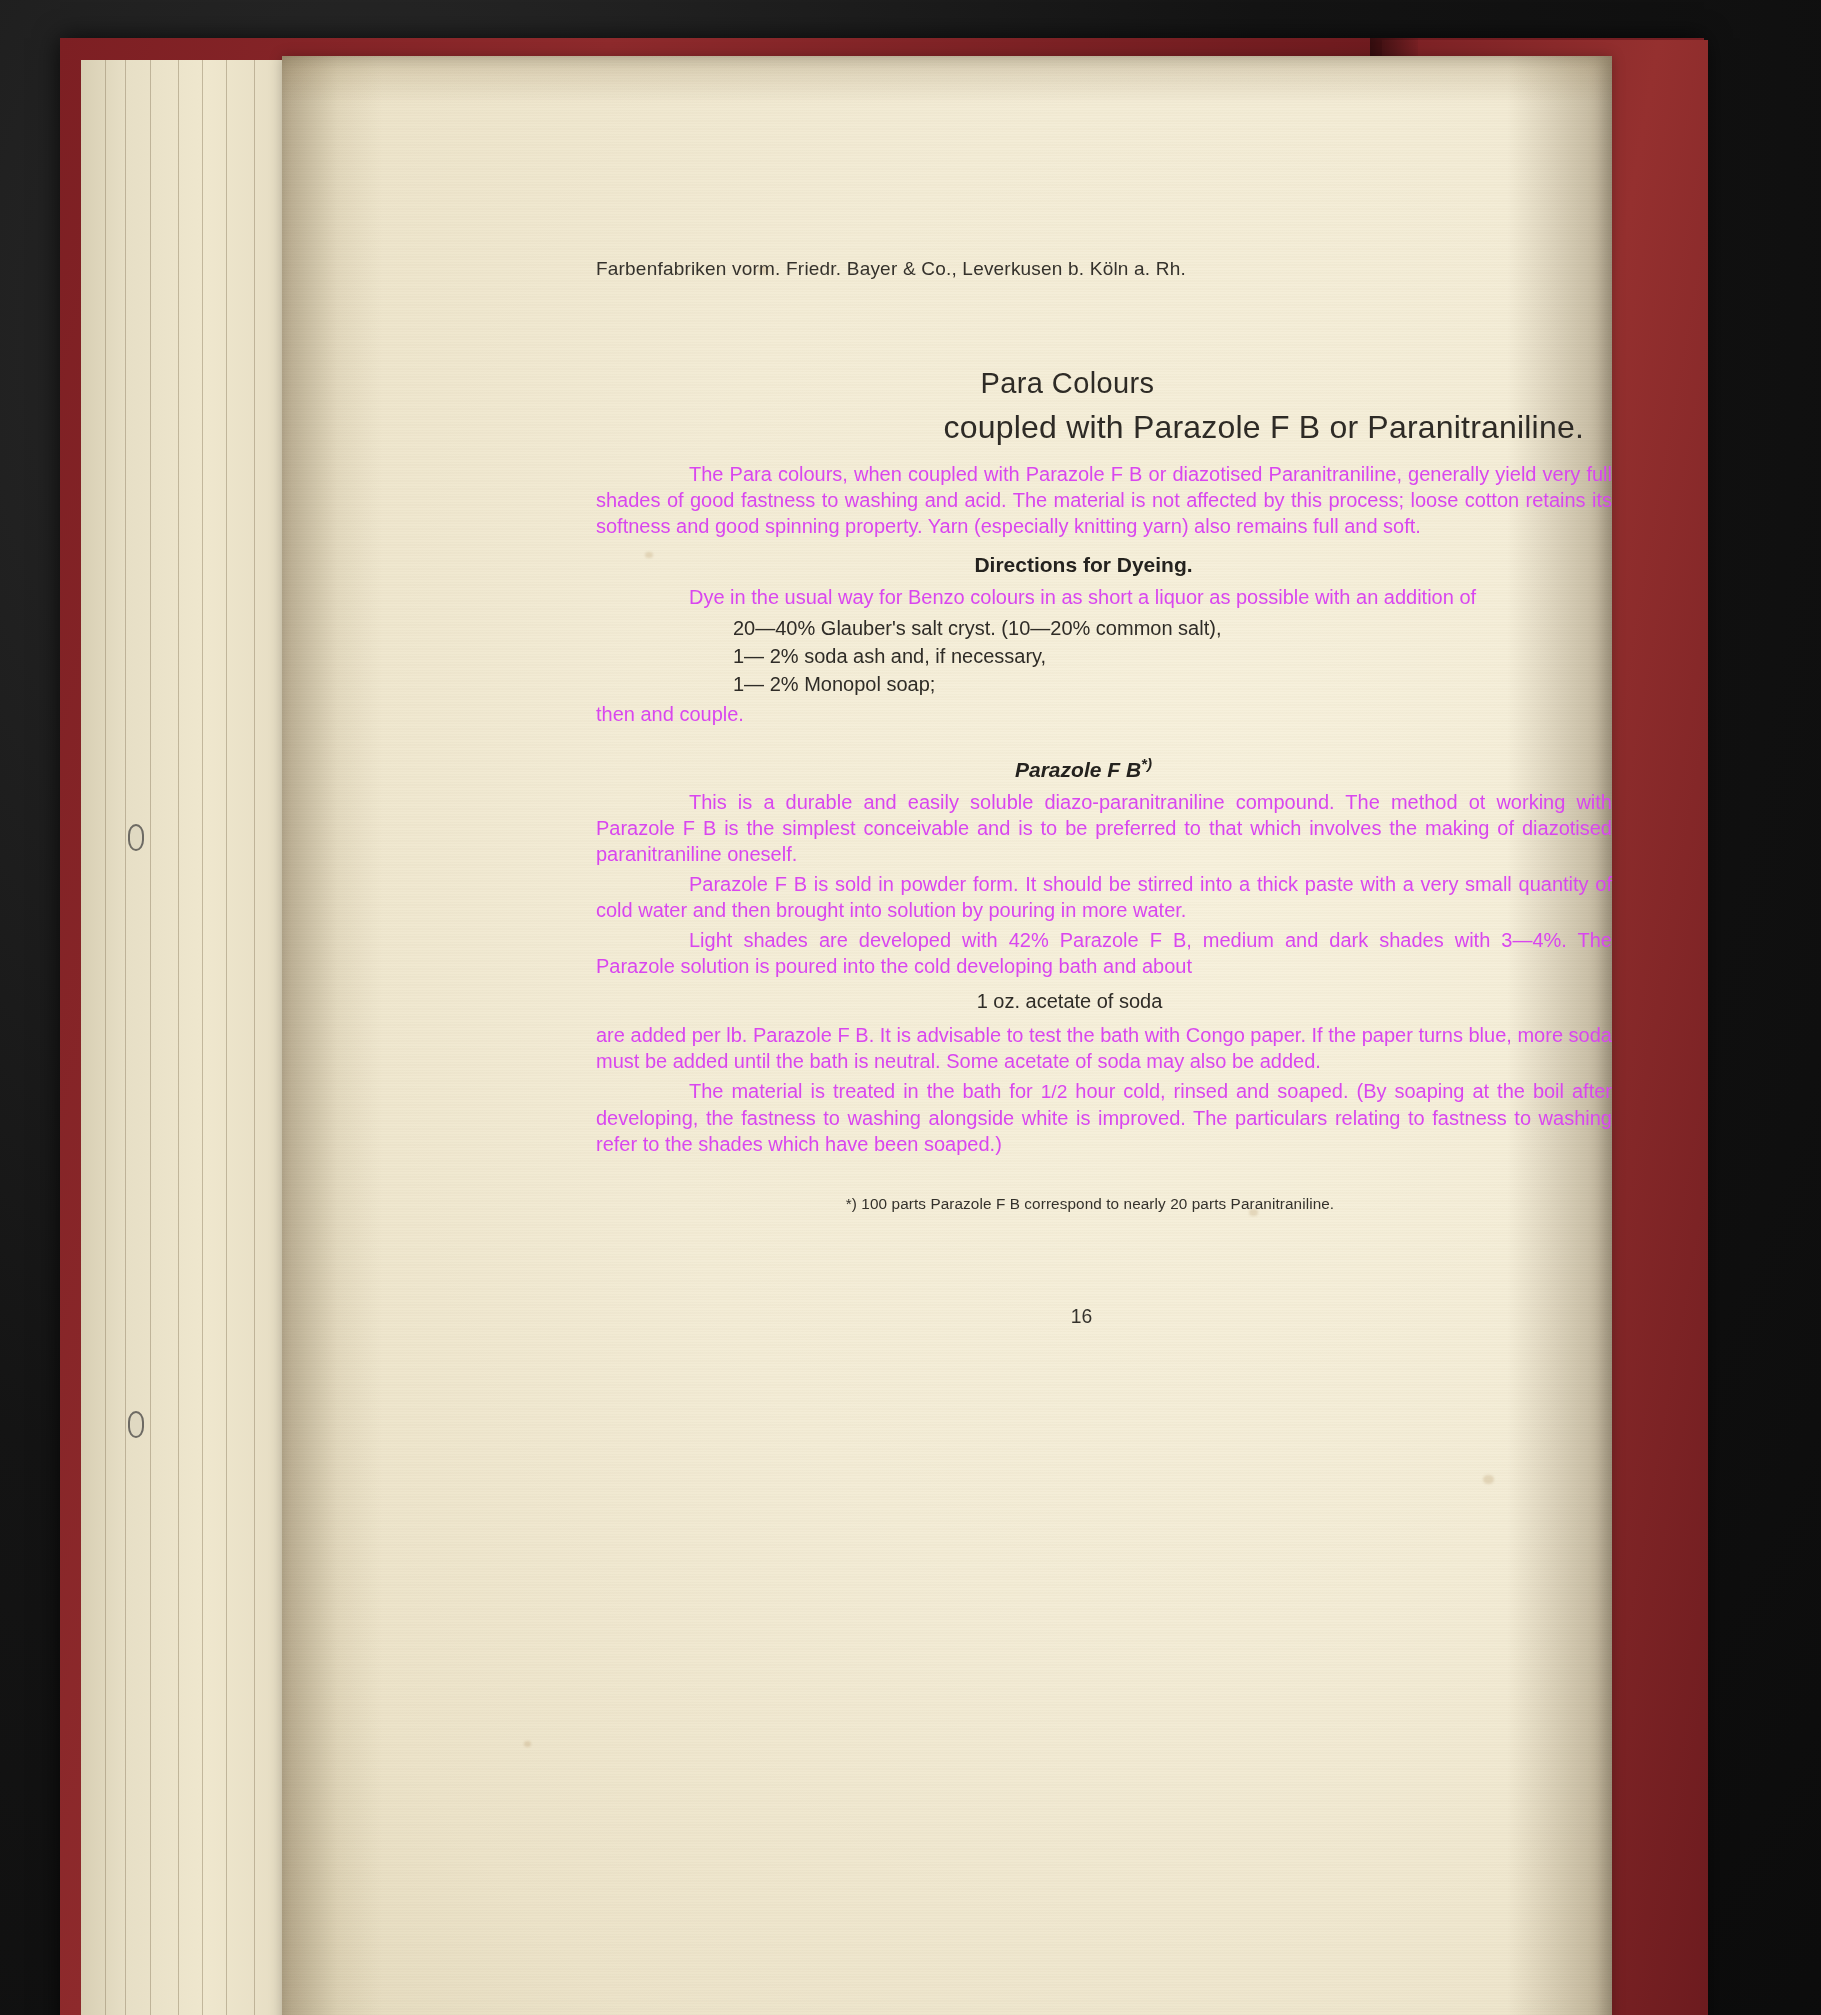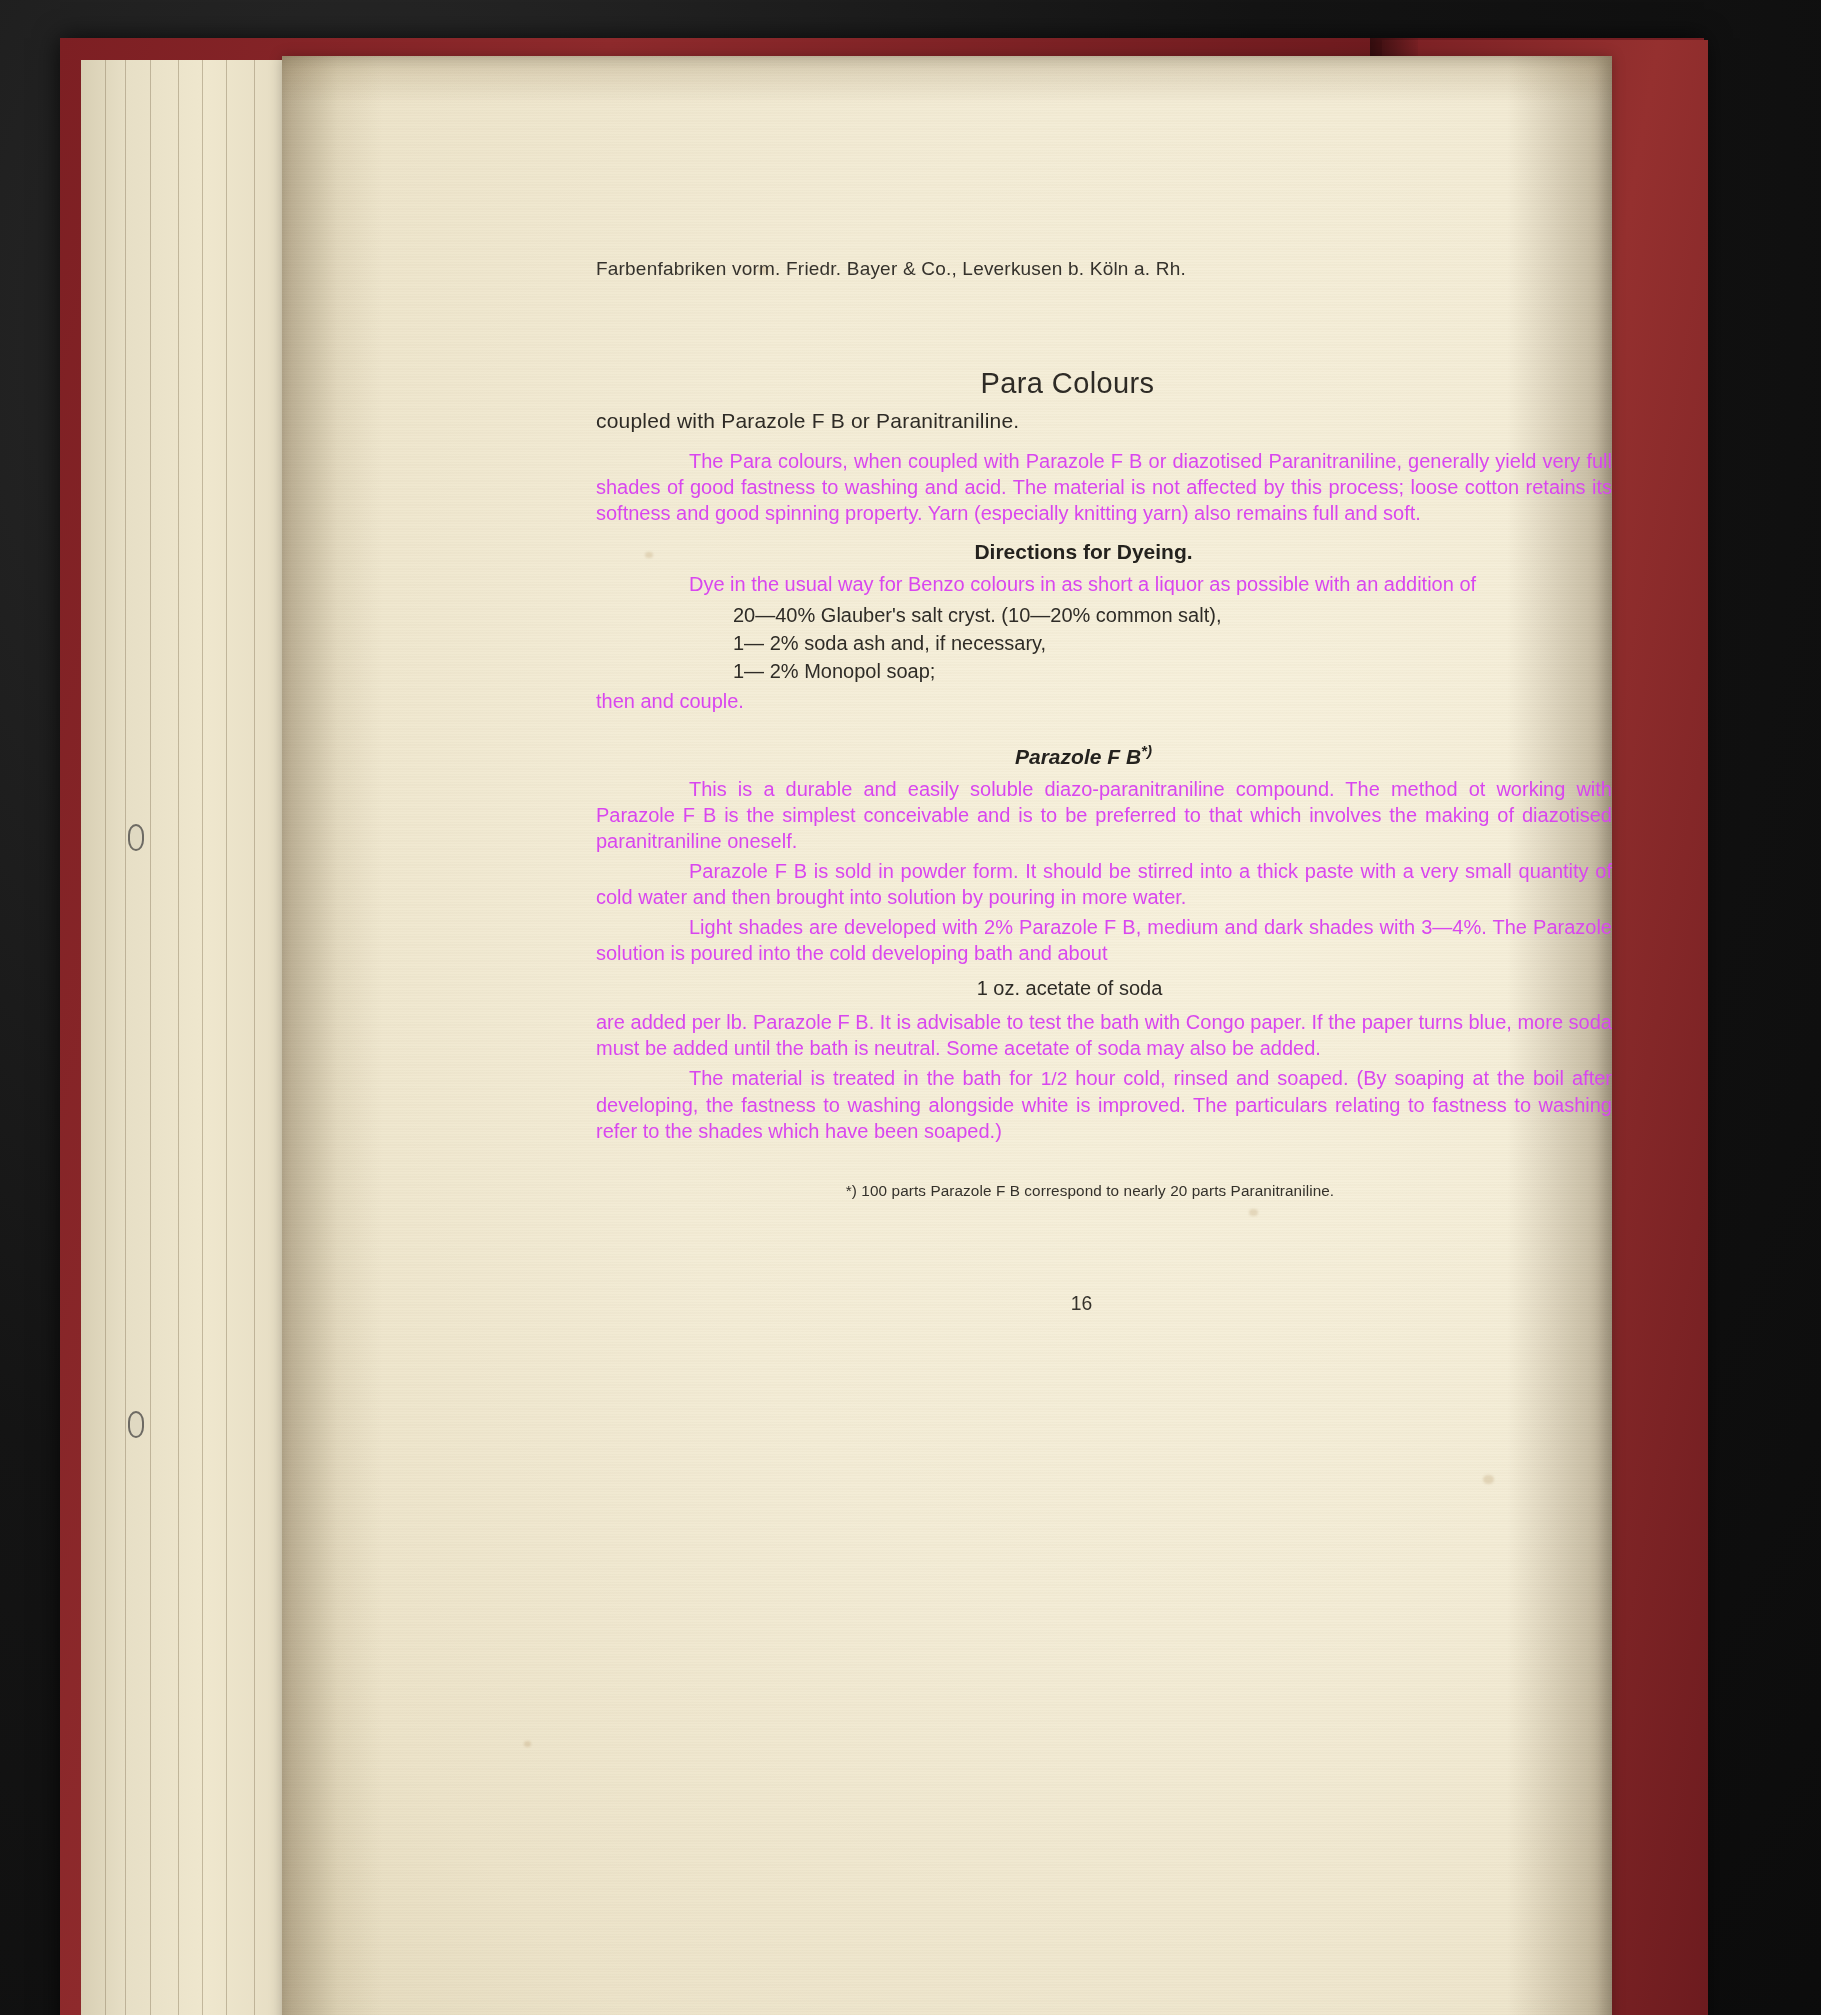--- a/index.html
+++ b/index.html
@@ -142,22 +142,22 @@
   .title-1 {
     text-align: center;
     font-size: 29px;
     letter-spacing: 0.4px;
     color: #2e2b26;
     margin: 0 0 8.9px 0;
     font-weight: 400;
     padding-right: 105px;
   }
   .title-2 {
-    text-align: left;
-    font-size: 21px;
+    text-align: right;
+    font-size: 32px;
     letter-spacing: 0.2px;
     color: #2e2b26;
     margin: 0 0 15.3px 0;
     font-weight: 400;
     padding-right: 60px;
   }
   p.body {
     font-size: 20px;
     line-height: 1.30;
     text-align: justify;
@@ -279,21 +279,21 @@
     </ul>
 
     <p class="body">then and couple.</p>
 
     <div class="subhead tight">
       <span>Parazole F B</span><sup class="fn">*)</sup>
     </div>
 
     <p class="body indent">This is a durable and easily soluble diazo-paranitraniline compound. The method ot working with Parazole F B is the simplest conceivable and is to be preferred to that which involves the making of diazotised paranitraniline oneself.</p>
     <p class="body indent">Parazole F B is sold in powder form. It should be stirred into a thick paste with a very small quantity of cold water and then brought into solution by pouring in more water.</p>
-    <p class="body indent">Light shades are developed with 2% Parazole F B, medium and dark shades with 3—4%. The Parazole solution is poured into the cold developing bath and about</p>
+    <p class="body indent">Light shades are developed with 42% Parazole F B, medium and dark shades with 3—4%. The Parazole solution is poured into the cold developing bath and about</p>
 
     <ul class="centered-list">
       <li>1 oz. acetate of soda</li>
     </ul>
 
     <p class="body">are added per lb. Parazole F B. It is advisable to test the bath with Congo paper. If the paper turns blue, more soda must be added until the bath is neutral. Some acetate of soda may also be added.</p>
 
     <p class="body indent">
       <span>The material is treated in the bath for </span><span class="frac">1/2</span><span> hour cold, rinsed and soaped. (By soaping at the boil after developing, the fastness to washing alongside white is improved. The particulars relating to fastness to washing refer to the shades which have been soaped.)</span>
     </p>

